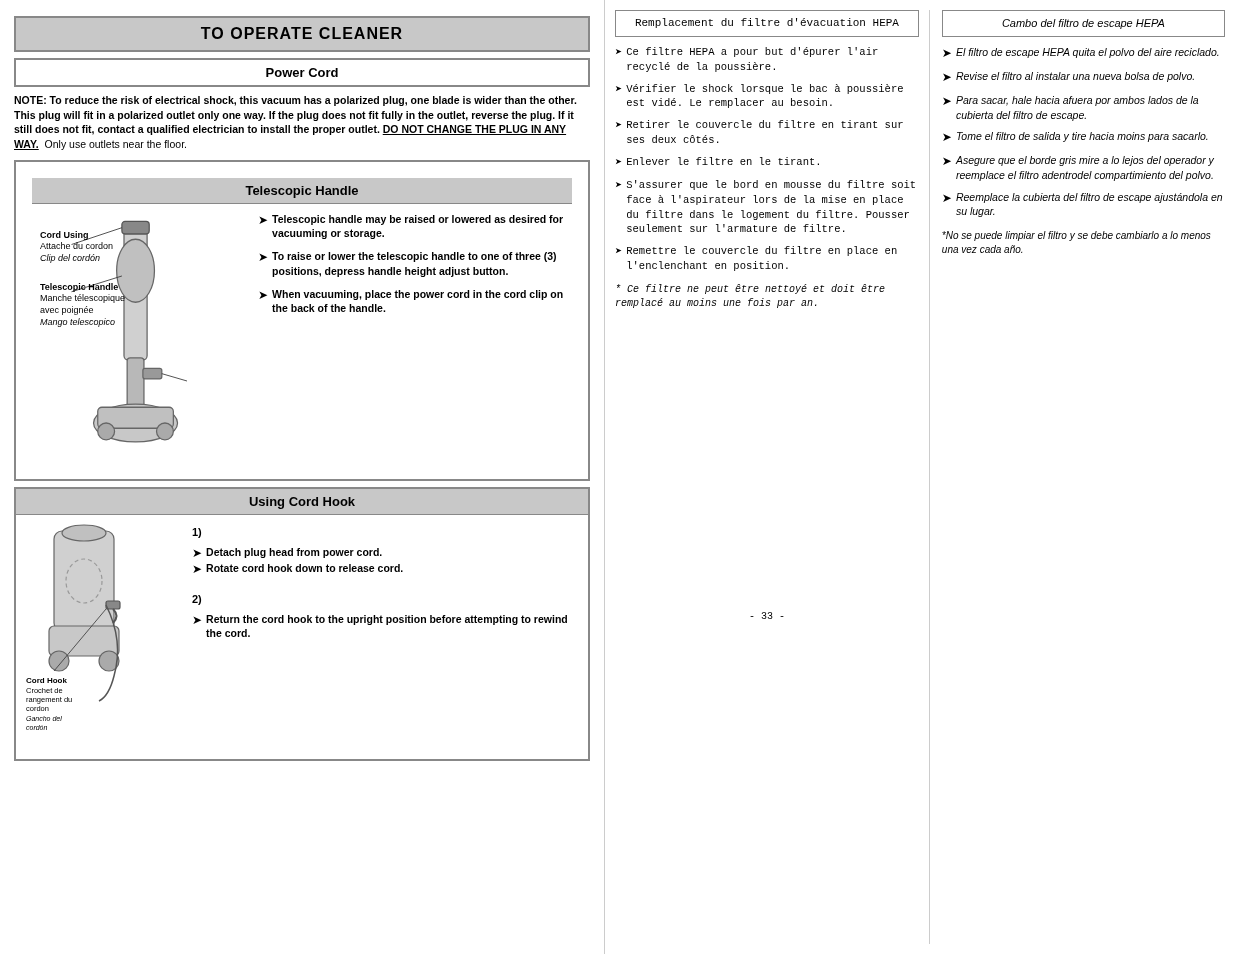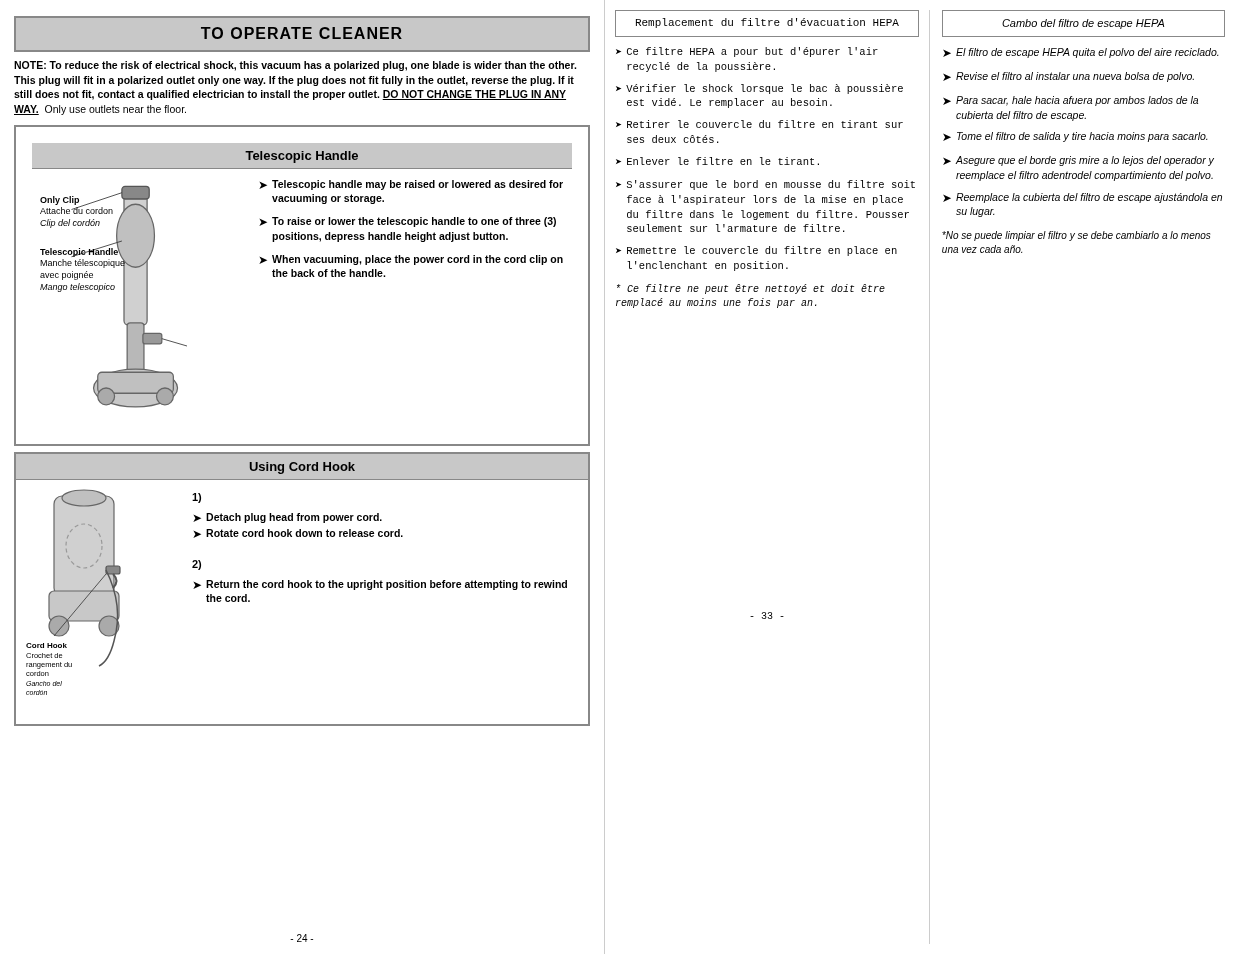--- a/index.html
+++ b/index.html
@@ -210,20 +210,23 @@
   </style>
 </head>
 <body>
 
 <div class="left-column">
 
   <div class="main-title-box">
     <span>TO OPERATE CLEANER</span>
   </div>
 
+  <div class="section-title-box">
+    <span>Power Cord</span>
+  </div>
   <div class="note-text">
     <strong>NOTE: To reduce the risk of electrical shock, this vacuum has a polarized plug, one blade is wider than the other. This plug will fit in a polarized outlet only one way. If the plug does not fit fully in the outlet, reverse the plug. If it still does not fit, contact a qualified electrician to install the proper outlet. <u>DO NOT CHANGE THE PLUG IN ANY WAY.</u></strong> &nbsp;Only use outlets near the floor.
   </div>
 
   <div class="telescopic-section">
     <div class="telescopic-title">Telescopic Handle</div>
     <div class="telescopic-body">
 
       <div class="telescopic-image-area">
         <svg class="handle-svg" viewBox="0 0 200 230" xmlns="http://www.w3.org/2000/svg">
@@ -248,21 +251,21 @@
           </g>
 
           <line x1="78" y1="14" x2="30" y2="30" stroke="#333" stroke-width="0.8"></line>
 
           <line x1="78" y1="60" x2="30" y2="75" stroke="#333" stroke-width="0.8"></line>
 
           <line x1="116" y1="153" x2="140" y2="160" stroke="#333" stroke-width="0.8"></line>
         </svg>
         
         <div style="position:absolute; top:18px; left:0; font-size:9px; line-height:1.3;">
-          <strong>Only Clip</strong><br>
+          <strong>Cord Using</strong><br>
           Attache du cordon<br>
           <em>Clip del cordón</em>
         </div>
         <div style="position:absolute; top:70px; left:0; font-size:9px; line-height:1.3;">
           <strong>Telescopic Handle</strong><br>
           Manche télescopique<br>
           avec poignée<br>
           <em>Mango telescopico</em>
         </div>
       </div>
@@ -331,21 +334,20 @@
         </div>
         <div class="step-num" style="margin-top:14px;">2)</div>
         <div class="bullet-item">
           <span class="bullet-arrow">➤</span>
           <span><strong>Return the cord hook to the upright position before attempting to rewind the cord.</strong></span>
         </div>
       </div>
     </div>
   </div>
 
-  <div class="page-num-left">- 24 -</div>
 </div>
 
 <div class="right-column">
 
   <div class="right-left">
     <div class="right-section-title">Remplacement du filtre d'évacuation HEPA</div>
 
     <div class="right-bullet">
       <span class="bullet-arrow">➤</span>
       <span>Ce filtre HEPA a pour but d'épurer l'air recyclé de la poussière.</span>

